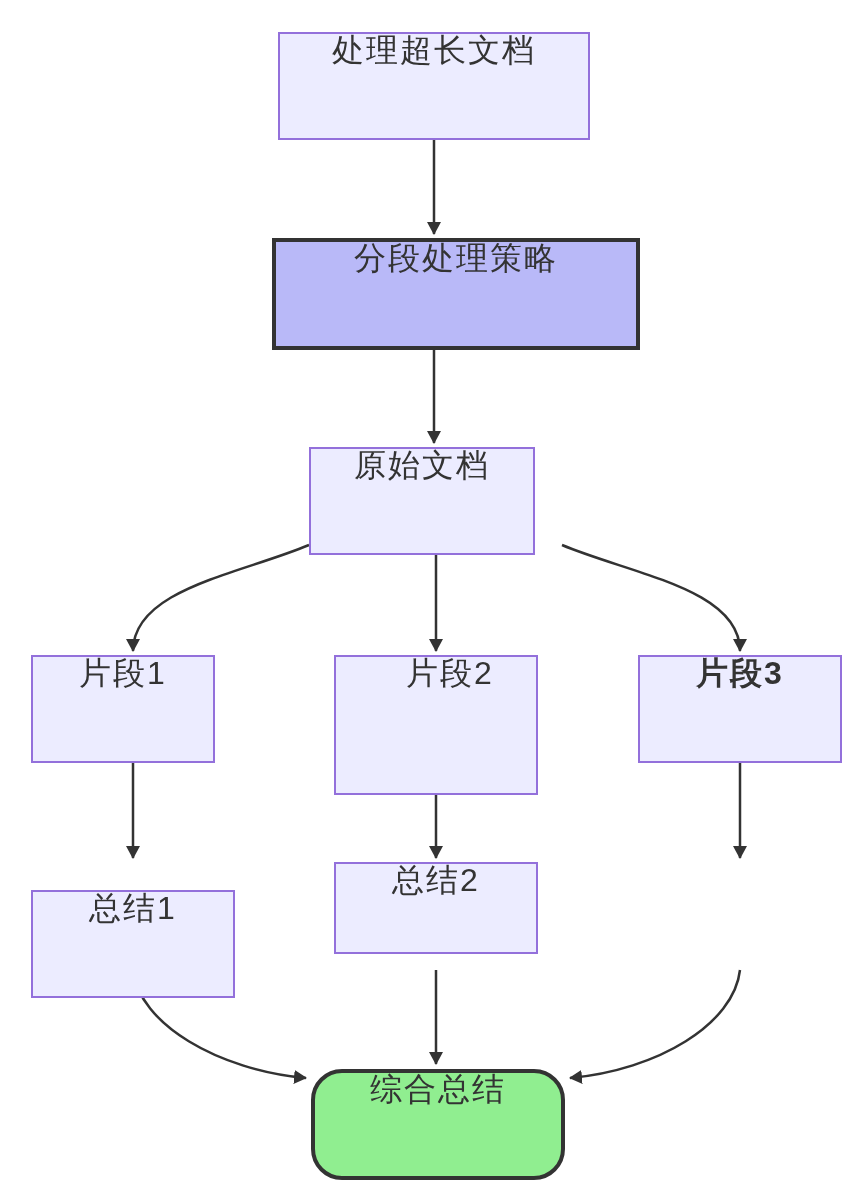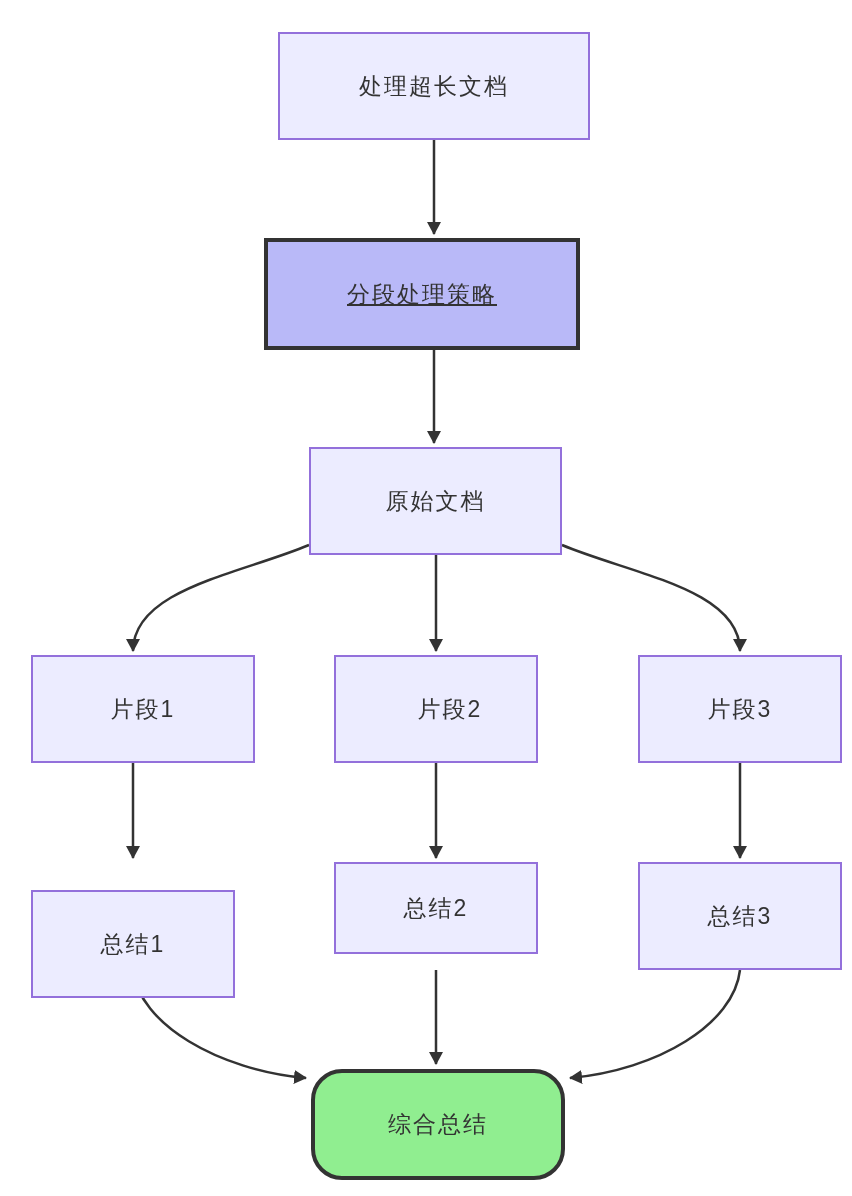--- a/index.html
+++ b/index.html
@@ -25,46 +25,46 @@
   }
   .edge {
     fill: none;
     stroke: var(--edge, #333333);
     stroke-width: 2.5px;
   }
   .node {
     position: absolute;
     box-sizing: border-box;
     display: flex;
-    align-items: center;
+    align-items: flex-start;
     justify-content: center;
     background: var(--node-fill, #ECECFF);
     border: 2px solid var(--node-border, #9370DB);
     color: var(--text, #333333);
-    font-size: 23px;
+    font-size: 32px;
     letter-spacing: 2px;
     line-height: 1;
     white-space: nowrap;
     z-index: 2;
   }
   .node.emphasis-purple {
     background: var(--emphasis-fill, #B9B9F8);
     border: 4px solid var(--emphasis-border, #333333);
   }
   .node.emphasis-green {
     background: var(--success-fill, #90EE90);
     border: 4px solid var(--emphasis-border, #333333);
   }
   
   .n-start    { left: 278px; top: 32px;   width: 312px; height: 108px; }
-  .n-strategy { left: 264px; top: 238px;  width: 316px; height: 112px; text-decoration: underline; }
-  .n-doc      { left: 309px; top: 447px;  width: 253px; height: 108px; }
-  .n-seg1     { left: 31px;  top: 655px;  width: 224px; height: 108px; }
-  .n-seg2     { left: 334px; top: 655px;  width: 204px; height: 108px; padding-left: 28px; }
-  .n-seg3     { left: 638px; top: 655px;  width: 204px; height: 108px; }
+  .n-strategy { left: 272px; top: 238px;  width: 368px; height: 112px; }
+  .n-doc      { left: 309px; top: 447px;  width: 226px; height: 108px; }
+  .n-seg1     { left: 31px;  top: 655px;  width: 184px; height: 108px; }
+  .n-seg2     { left: 334px; top: 655px;  width: 204px; height: 140px; padding-left: 28px; }
+  .n-seg3     { left: 638px; top: 655px;  width: 204px; height: 108px; font-weight: bold; }
   .n-sum1     { left: 31px;  top: 862px;  width: 204px; height: 108px; margin-top: 28px; }
   .n-sum2     { left: 334px; top: 862px;  width: 204px; height: 92px; }
   .n-sum3     { left: 638px; top: 862px;  width: 204px; height: 108px; }
   .n-final    { left: 311px; top: 1069px; width: 254px; height: 111px; border-radius: 31px; }
 </style>
 </head>
 <body>
 
 <div class="canvas">
 
@@ -116,21 +116,18 @@
   </div>
 
   <div class="node n-sum1">
     <span>总结1</span>
   </div>
 
   <div class="node n-sum2">
     <span>总结2</span>
   </div>
 
-  <div class="node n-sum3">
-    <span>总结3</span>
-  </div>
 
   <div class="node emphasis-green n-final">
     <span>综合总结</span>
   </div>
 
 </div>
 
 </body></html>

